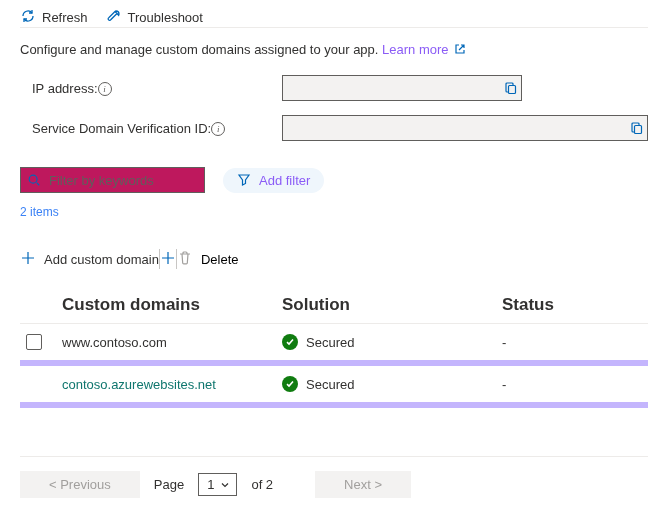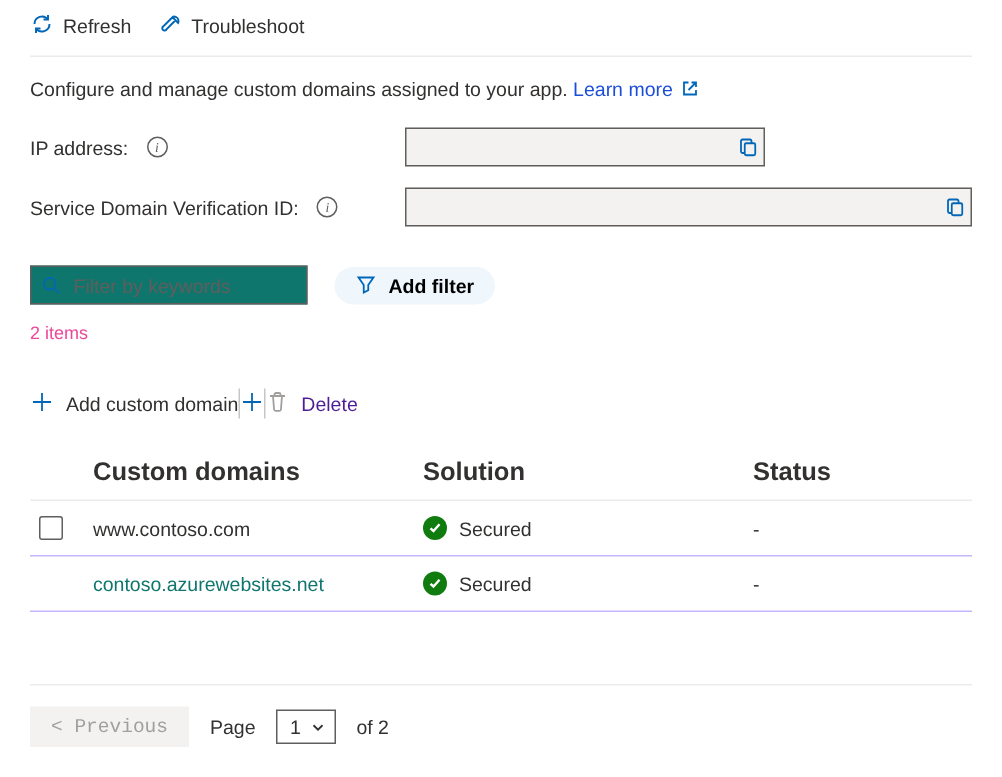--- a/index.html
+++ b/index.html
@@ -5,70 +5,70 @@
   * { box-sizing: border-box; }
   html, body {
     margin: 0; padding: 0;
     font-family: "Segoe UI", -apple-system, sans-serif;
     font-size: 13px;
     color: #323130;
     background: #fff;
     width: 668px;
   }
   .page { padding: 8px 20px 20px 20px; }
-  .toolbar { display: flex; gap: 18px; padding-bottom: 10px; border-bottom: 1px solid #edebe9; text-align: right; }
+  .toolbar { display: flex; gap: 18px; padding-bottom: 0; border-bottom: 1px solid #edebe9; text-align: right; }
   .tb-btn { display: flex; align-items: center; gap: 6px; cursor: pointer; }
   .tb-btn svg { width: 16px; height: 16px; }
   .intro { margin: 14px 0 18px 0; font-size: 13px; }
-  .intro a { color: #1d4ed8; text-decoration: none; }
+  .intro a { color: #8b5cf6; text-decoration: none; }
   .intro a svg { width: 12px; height: 12px; vertical-align: -1px; margin-left: 2px; }
   .row { display: flex; align-items: center; margin-bottom: 14px; }
-  .row-label { width: 250px; display: flex; align-items: center; gap: 12px; font-size: 13px; }
+  .row-label { width: 250px; display: flex; align-items: flex-end; gap: 0; font-size: 13px; margin-left: 12px; }
   .info-icon { width: 14px; height: 14px; border: 1px solid #605e5c; border-radius: 50%; display: inline-flex; align-items: center; justify-content: center; font-size: 9px; color:#605e5c; font-style: italic; font-family: serif; }
   .ro-input { position: relative; flex: 1; }
   .ro-input input {
     width: 100%; height: 26px; padding: 2px 30px 2px 8px;
     background: #f3f2f1; border: 1px solid #605e5c; font-size: 13px;
   }
   .row.narrow .ro-input { flex: 0 0 240px; }
   .copy-btn { position: absolute; right: 4px; top: 50%; transform: translateY(-50%); cursor: pointer; }
   .copy-btn svg { width: 14px; height: 14px; display:block; }
   .filters { display: flex; align-items: center; gap: 18px; margin-top: 26px; }
   .search-box { position: relative; width: 185px; }
   .search-box input {
     width: 100%; height: 26px; padding: 2px 8px 2px 28px;
-    border: 1px solid #605e5c; font-size: 13px; background:#0f766e;
+    border: 1px solid #605e5c; font-size: 13px; background:#be185d;
   }
   .search-box input::placeholder { color:#605e5c; }
   .search-box .sicon { position: absolute; left: 7px; top: 50%; transform: translateY(-50%); }
   .search-box .sicon svg { width: 14px; height: 14px; display:block; }
   .pill {
     display: flex; align-items: center; gap: 8px;
-    background: #eff6fc; color: #000000; border-radius: 14px;
-    padding: 4px 14px; cursor: pointer; font-size: 13px; font-weight: bold;
+    background: #eff6fc; color: #8b5cf6; border-radius: 14px;
+    padding: 4px 14px; cursor: pointer; font-size: 13px;
   }
   .pill svg { width: 14px; height: 14px; }
-  .count { margin-top: 12px; font-size: 12px; color:#ec4899; }
+  .count { margin-top: 12px; font-size: 12px; color:#3b82f6; }
   .actions { display: flex; align-items: center; margin-top: 30px; }
   .act { display: flex; align-items: center; gap: 8px; cursor: pointer; color:#323130; font-size:13px;}
   .act svg { width: 16px; height: 16px; }
-  .act.disabled { color: #4c1d95; cursor: default; justify-content: flex-end; }
+  .act.disabled { color: #000000; cursor: default; justify-content: flex-end; }
   .sep { width: 1px; height: 20px; background: #c8c6c4; }
   .table { margin-top: 18px; }
   .thead, .trow { display: grid; grid-template-columns: 42px 220px 220px 1fr; align-items: center; }
   .thead { font-weight: 600; padding: 8px 0; border-bottom: 1px solid #edebe9; font-size:17px;}
-  .trow { padding: 10px 0; border-bottom: 1px solid #c4b5fd; font-size:13px; }
+  .trow { padding: 10px 0; border-bottom: 6px solid #c4b5fd; font-size:13px; }
   .cbx { width: 16px; height: 16px; border: 1px solid #605e5c; border-radius: 2px; margin-left:6px; }
   .muted { color: #0f766e; }
   .status { display: flex; align-items: center; gap: 8px; }
   .status-badge { width: 16px; height: 16px; border-radius:50%; background:#107c10; display:flex; align-items:center; justify-content:center; }
   .status-badge svg { width:10px; height:10px; }
   .footer { margin-top: 48px; border-top:1px solid #edebe9; padding-top:14px; }
   .pager { display: flex; align-items: center; gap: 14px; }
-  .pgbtn { background:#f3f2f1; color:#a19f9d; padding:6px 14px; font-size:13px; cursor:default;font-family:Liberation Mono, monospace; }
+  .pgbtn { background:#f3f2f1; color:#a19f9d; padding:6px 29px; font-size:13px; cursor:default; }
   .pgsel { border:1px solid #605e5c; padding:3px 22px 3px 8px; font-size:13px; position:relative; }
   .pgsel svg { width:10px; height:10px; position:absolute; right:6px; top:50%; transform:translateY(-50%); }
 </style>
 </head>
 <body>
 
 <div class="page">
 
   <div class="toolbar">
     <div class="tb-btn">
@@ -223,16 +223,17 @@
       <span>Page</span>
       <span class="pgsel">
         <span>1</span>
         <span>
           <svg viewBox="0 0 10 10" fill="none" stroke="#323130" stroke-width="1.2">
               <path d="M2 3.5 5 6.5 8 3.5"></path>
             </svg>
         </span>
       </span>
       <span>of 2</span>
+      <div class="pgbtn" style="margin-left:28px">Next &gt;</div>
     </div>
   </div>
 
 </div>
 
 </body></html>

